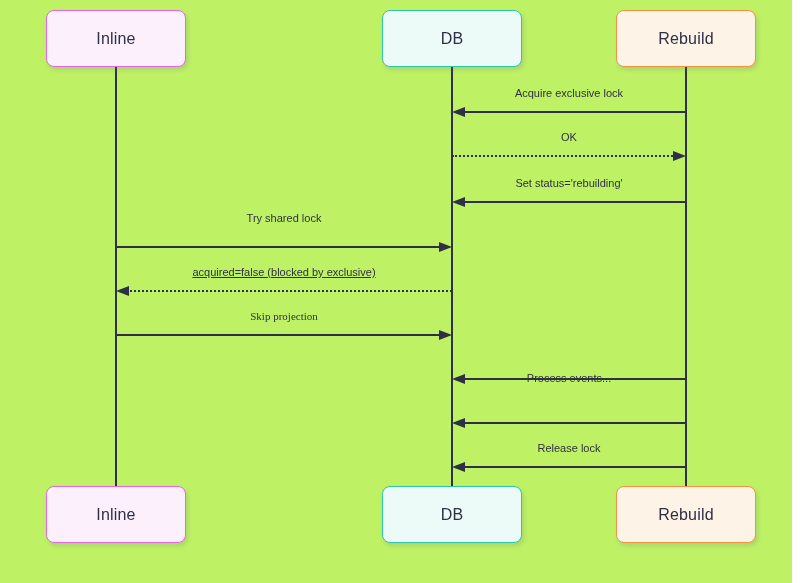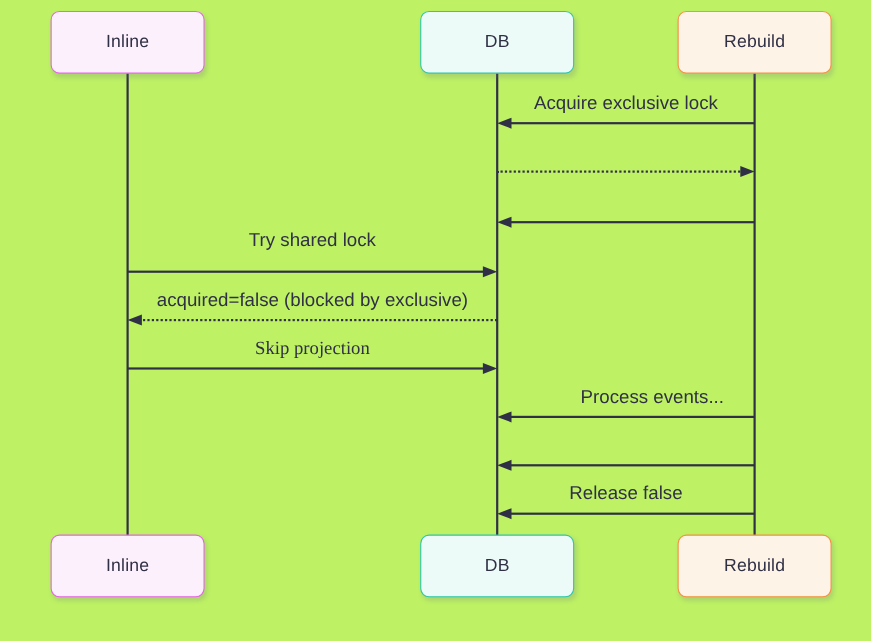--- a/index.html
+++ b/index.html
@@ -32,21 +32,21 @@
     box-shadow: 2px 3px 4px rgba(110, 110, 135, 0.22);
   }
   .actor-label {
     font-size: 16px;
     letter-spacing: 0.2px;
     color: #2f2f45;
   }
   .msg-label {
     position: absolute;
     text-align: center;
-    font-size: 17px;
+    font-size: 11px;
     line-height: 21px;
     height: 21px;
     color: #2f2f45;
     white-space: nowrap;
   }
   .msg-line {
     position: absolute;
     height: 0;
     border-top-width: 2px;
     border-top-color: #2f2f45;
@@ -84,34 +84,36 @@
   </div>
     <div class="actor" style="left: 616px; top: 10px; width: 140px; height: 57px; background: rgb(254, 243, 231); border-color: rgb(243, 146, 66);">
     <span class="actor-label">Rebuild</span>
   </div>
     <div class="actor" style="left: 616px; top: 486px; width: 140px; height: 57px; background: rgb(254, 243, 231); border-color: rgb(243, 146, 66);">
     <span class="actor-label">Rebuild</span>
   </div>
     <div class="msg-label" style="left: 452px; width: 234px; top: 83px;">Acquire exclusive lock</div>
     <div class="msg-line solid" style="left: 461px; width: 225px; top: 111px;"></div>
     <div class="arrow-head point-left" style="top: 107px; left: 452px;"></div>
+    <div class="msg-label" style="left: 452px; width: 234px; top: 127px;">OK</div>
     <div class="msg-line dashed" style="left: 452px; width: 225px; top: 155px;"></div>
     <div class="arrow-head point-right" style="top: 151px; left: 673px;"></div>
+    <div class="msg-label" style="left: 452px; width: 234px; top: 173px;">Set status='rebuilding'</div>
     <div class="msg-line solid" style="left: 461px; width: 225px; top: 201px;"></div>
     <div class="arrow-head point-left" style="top: 197px; left: 452px;"></div>
     <div class="msg-label" style="left: 116px; width: 336px; top: 208px;">Try shared lock</div>
     <div class="msg-line solid" style="left: 116px; width: 327px; top: 246px;"></div>
     <div class="arrow-head point-right" style="top: 242px; left: 439px;"></div>
-    <div class="msg-label" style="left: 116px; width: 336px; top: 262px;">acquired=false (blocked by exclusive)</div>
+    <div class="msg-label" style="left: 116px; width: 336px; top: 262px; text-decoration: underline;">acquired=false (blocked by exclusive)</div>
     <div class="msg-line dashed" style="left: 125px; width: 327px; top: 290px;"></div>
     <div class="arrow-head point-left" style="top: 286px; left: 116px;"></div>
     <div class="msg-label" style="left: 116px; width: 336px; top: 306px; font-family: Liberation Serif, serif;">Skip projection</div>
     <div class="msg-line solid" style="left: 116px; width: 327px; top: 334px;"></div>
     <div class="arrow-head point-right" style="top: 330px; left: 439px;"></div>
-    <div class="msg-label" style="left: 452px; width: 234px; top: 350px; margin-left: 24px;">Process events...</div>
+    <div class="msg-label" style="left: 452px; width: 234px; top: 368px;">Process events...</div>
     <div class="msg-line solid" style="left: 461px; width: 225px; top: 378px;"></div>
     <div class="arrow-head point-left" style="top: 374px; left: 452px;"></div>
     <div class="msg-line solid" style="left: 461px; width: 225px; top: 422px;"></div>
     <div class="arrow-head point-left" style="top: 418px; left: 452px;"></div>
-    <div class="msg-label" style="left: 452px; width: 234px; top: 438px;">Release false</div>
+    <div class="msg-label" style="left: 452px; width: 234px; top: 438px;">Release lock</div>
     <div class="msg-line solid" style="left: 461px; width: 225px; top: 466px;"></div>
     <div class="arrow-head point-left" style="top: 462px; left: 452px;"></div>
   </div>
 
 </body></html>

